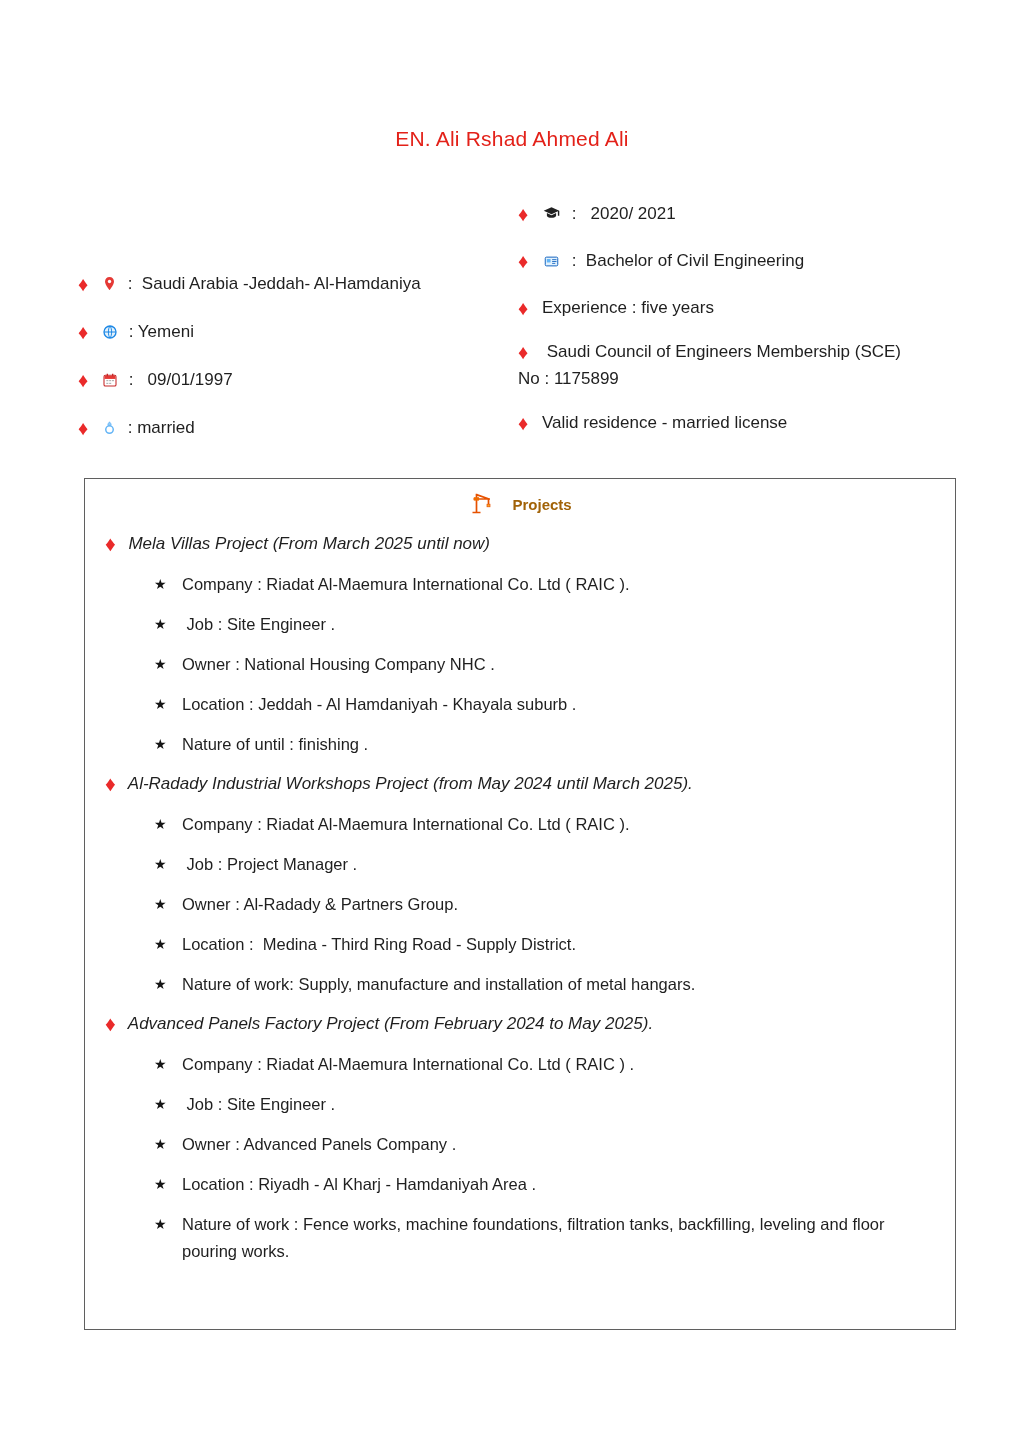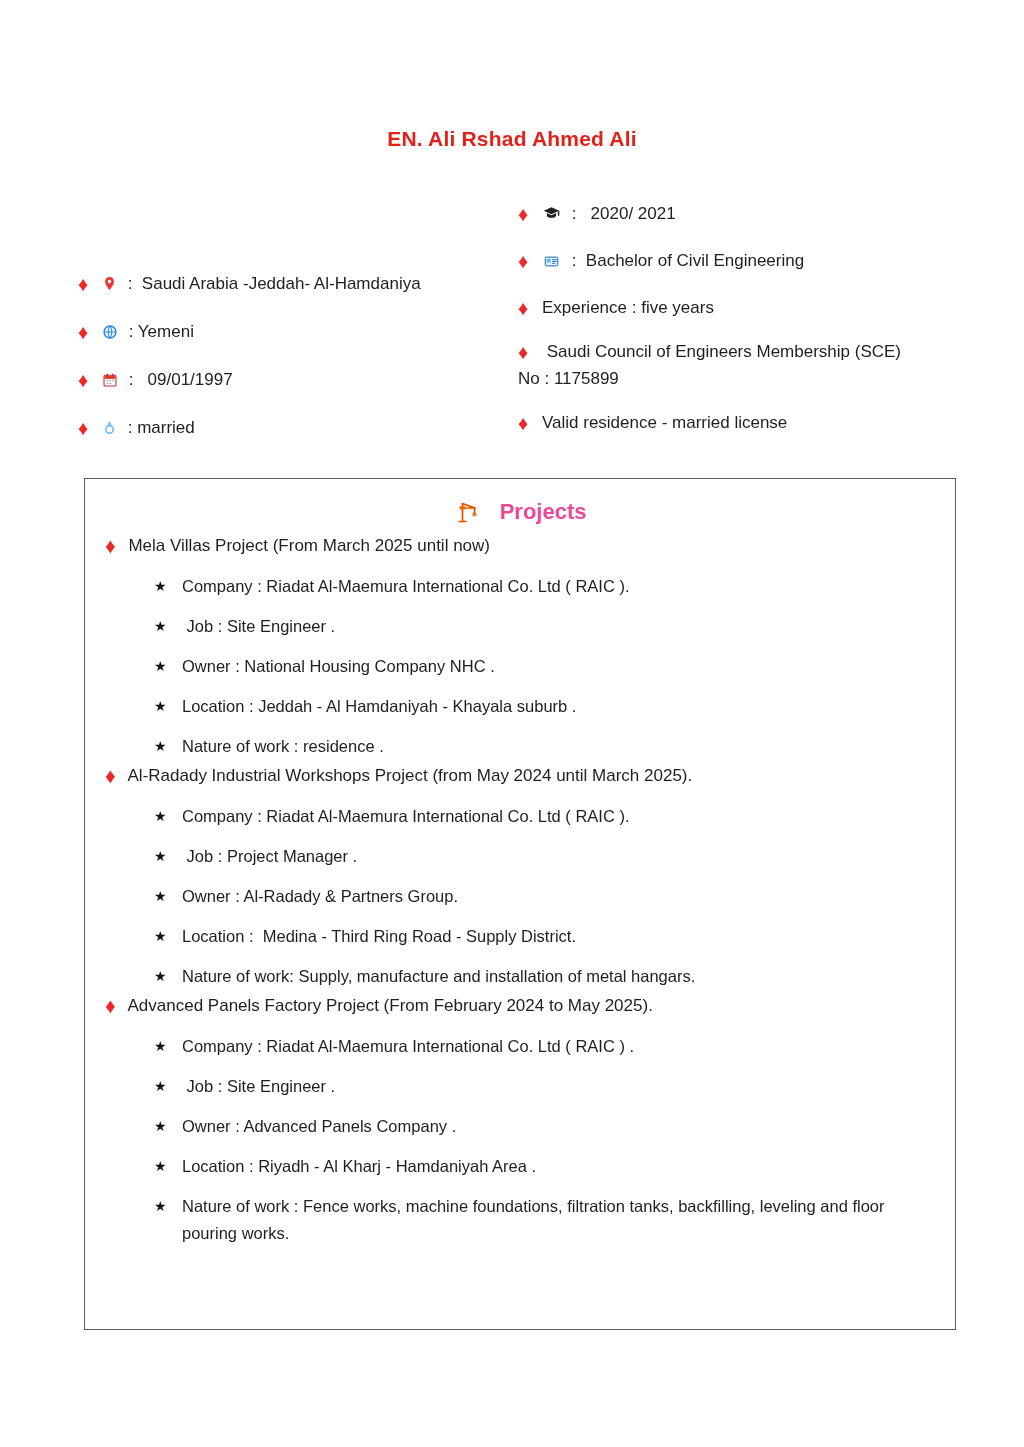--- a/index.html
+++ b/index.html
@@ -3,42 +3,42 @@
 <meta charset="utf-8">
 <style>
   * { margin:0; padding:0; box-sizing:border-box; }
   html,body { background:#ffffff; }
   .page {
     position:relative; width:1024px; height:1447px; background:#ffffff;
     font-family:"Liberation Sans", sans-serif; color:#1f1f1f; overflow:hidden;
   }
   .title {
     position:absolute; top:127px; left:0; width:100%; text-align:center;
-    font-size:21px; font-weight:700; color:#e32119; letter-spacing:0.2px;
+    font-size:21px; font-weight:400; color:#e32119; letter-spacing:0.2px;
   }
   .info-left  { position:absolute; left:78px;  top:249px; width:430px;margin-top:21px; }
   .info-right { position:absolute; left:518px; top:200px; width:462px; }
   .info-row { margin-bottom:18px; line-height:27px; font-size:17px; }
   .info-right .info-row { margin-bottom:17px; }
   .diamond {
     color:#ea2a2a; font-size:20px; line-height:1; display:inline-block;
     margin-right:9px; vertical-align:-2px;
   }
   .ico { display:inline-block; vertical-align:-3px; margin-right:6px; }
   .txt { white-space:pre-wrap; }
   .projects-box {
     position:absolute; left:84px; top:478px; width:872px; height:852px;
     border:1.5px solid #5f5f5f; background:#ffffff;
   }
   .projects-heading {
-    margin-top:20px; text-align:center; font-size:22px; font-weight:700; color:#ec4899;
+    margin-top:12px; text-align:center; font-size:15px; font-weight:700; color:#a16207;
   }
   .projects-heading .ico { margin-right:16px; vertical-align:-5px; }
   .proj { margin-left:20px; margin-right:26px; }
-  .proj-title { margin-top:2px; font-size:17px; line-height:28px; color:#1f1f1f; }
+  .proj-title { margin-top:12px; font-size:17px; line-height:28px; color:#1f1f1f;font-style:italic; }
   .proj-title .diamond { font-size:21px; margin-right:8px; }
   .detail { display:flex; margin:13px 0 0 49px; line-height:27px; font-size:16.5px; }
   .star { flex:0 0 28px; width:28px; color:#141414; font-size:14px; line-height:26px; }
 </style>
 </head>
 <body>
 
 <div class="page">
 
   <div class="title">EN. Ali Rshad Ahmed Ali</div>
@@ -139,21 +139,21 @@
       <div class="detail">
         <span class="star">★</span>
         <span class="txt">Owner : National Housing Company NHC .</span>
       </div>
       <div class="detail">
         <span class="star">★</span>
         <span class="txt">Location : Jeddah - Al Hamdaniyah - Khayala suburb .</span>
       </div>
       <div class="detail">
         <span class="star">★</span>
-        <span class="txt">Nature of work : residence .</span>
+        <span class="txt">Nature of until : finishing .</span>
       </div>
     </div>
 
     <div class="proj">
       <div class="proj-title">
         <span class="diamond">♦</span>
         <span class="txt">Al-Radady Industrial Workshops Project (from May 2024 until March 2025).</span>
       </div>
       <div class="detail">
         <span class="star">★</span>

